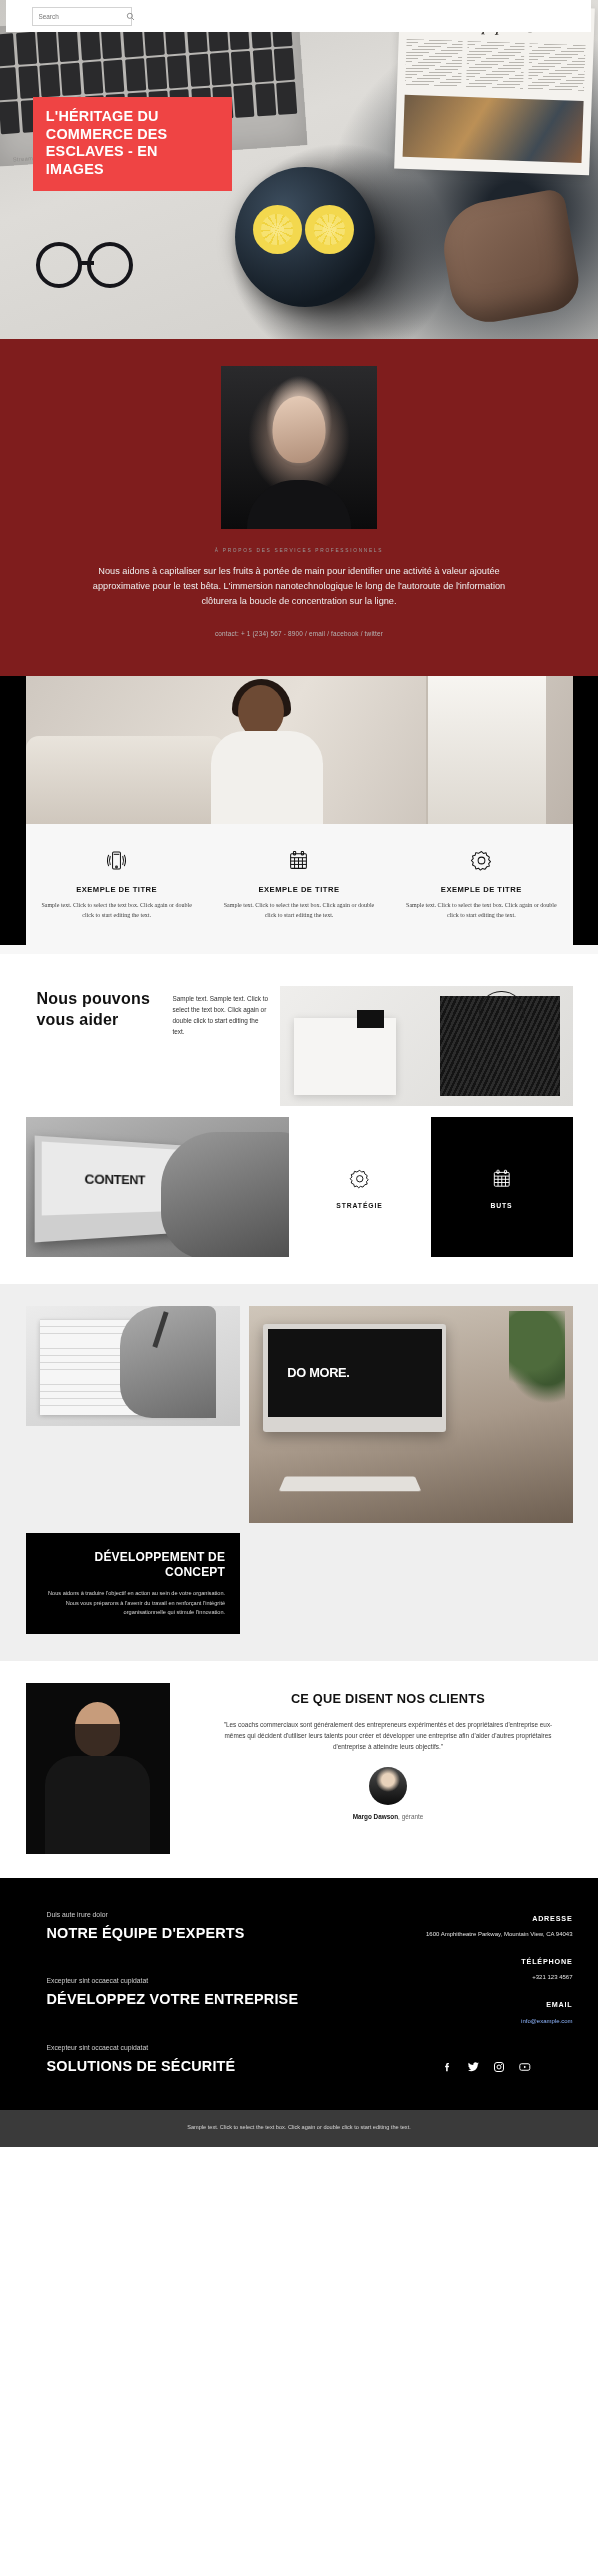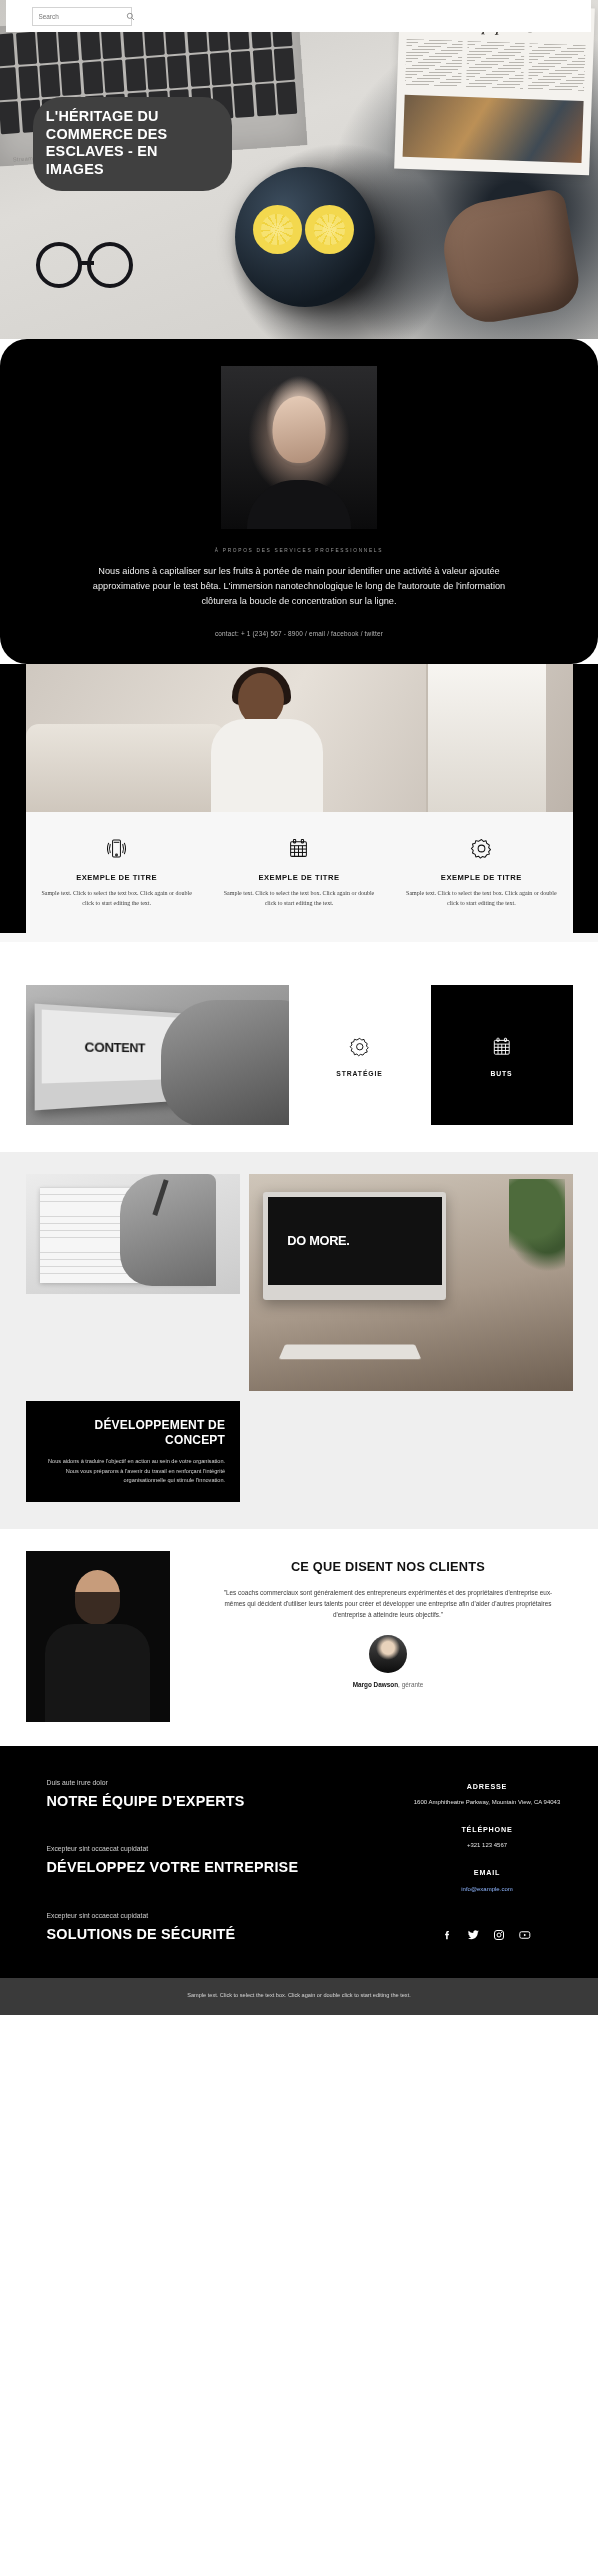--- a/index.html
+++ b/index.html
@@ -115,27 +115,27 @@
     border:0.8px solid #d3d3d3; background:#fff;
     display:flex; align-items:center; padding:0 5.6px;
   }
   .search-box input {
     border:0; outline:0; flex:1; font-size:6.4px; color:#9a9a9a;
     font-family:"Liberation Sans", sans-serif; background:transparent;
   }
   .search-ico { width:8.8px; height:8.8px; flex:0 0 8.8px; }
   .hero-title {
     position:absolute; left:33px; top:97px; width:199px;
-    background:#404040; color:#fff; padding:11px 12.8px 12.8px;
+    background:#ef4444; color:#fff; padding:11px 12.8px 12.8px;
     font-size:14.4px; line-height:1.22; font-weight:bold; letter-spacing:0.2px;
-    z-index:5; text-transform:uppercase;border-radius:29px;
-  }
-
-  
-  .about { background:#000000; color:#fff; padding:27px 0 0;border-radius:27px; }
+    z-index:5; text-transform:uppercase;
+  }
+
+  
+  .about { background:#7f1d1d; color:#fff; padding:27px 0 12px; }
   .about-portrait {
     width:156px; height:163px; margin:0 auto;
     background:
       radial-gradient(ellipse at 50% 34%, #d9c2b2 0 14%, rgba(217,194,178,0) 30%),
       radial-gradient(ellipse at 50% 44%, #6b5a51 0 24%, rgba(107,90,81,0) 46%),
       linear-gradient(180deg,#2a2a2c,#0b0b0c);
     position:relative; overflow:hidden;
   }
   .about-portrait .face {
     position:absolute; left:50%; top:30px; transform:translateX(-50%);
@@ -370,21 +370,21 @@
   .footer { background:#000; color:#fff; padding:33px 0 35px; }
   .footer-inner { width:547px; margin:0 auto; display:flex; }
   .footer-left { flex:1; padding-left:21px; }
   .f-block { margin-bottom:35px; }
   .f-block:last-child { margin-bottom:0; }
   .f-eyebrow { font-size:6.8px; color:#cfcfcf; margin-bottom:7.2px; }
   .f-head {
     font-size:14.4px; font-weight:bold; line-height:1.2; letter-spacing:0.2px;
     text-transform:uppercase;
   }
-  .footer-right { width:171px; text-align:center; padding-top:3.2px; }
+  .footer-right { width:171px; text-align:right; padding-top:3.2px; }
   .f-label {
     font-size:7.2px; font-weight:bold; letter-spacing:0.8px; margin-bottom:7.2px;
     text-transform:uppercase;
   }
   .f-value { font-size:6px; line-height:1.6; color:#e2e2e2; margin-bottom:17.5px; }
   .f-value.link { color:#8fb6ff; }
   .f-social { display:flex; gap:13.6px; justify-content:center; margin-top:35px; }
   .f-social a { display:inline-flex; }
   .footer-note {
     background:#3a3a3a; color:#d6d6d6; text-align:center;
@@ -547,20 +547,30 @@
       <h4>Exemple de titre</h4>
       <p>Sample text. Click to select the text box. Click again or double click to start editing the text.</p>
     </div>
 
   </div>
   <div class="feat-gap"></div>
 </section>
 
 <section class="help">
   <div class="help-inner">
+    <div class="help-top">
+      <h2 class="help-title">Nous pouvons vous aider</h2>
+      <p class="help-text">Sample text. Sample text. Click to select the text box. Click again or double click to start editing the text.</p>
+      <div class="help-bag">
+        <div class="bag-dark"></div>
+        <div class="bag-string"></div>
+        <div class="bag-light"></div>
+        <div class="bag-tag"></div>
+      </div>
+    </div>
 
     <div class="help-bottom">
       <div class="help-photo">
         <div class="laptop">
           <div class="screen">
             <b>CONTENT</b>
           </div>
         </div>
         <div class="hands"></div>
       </div>

